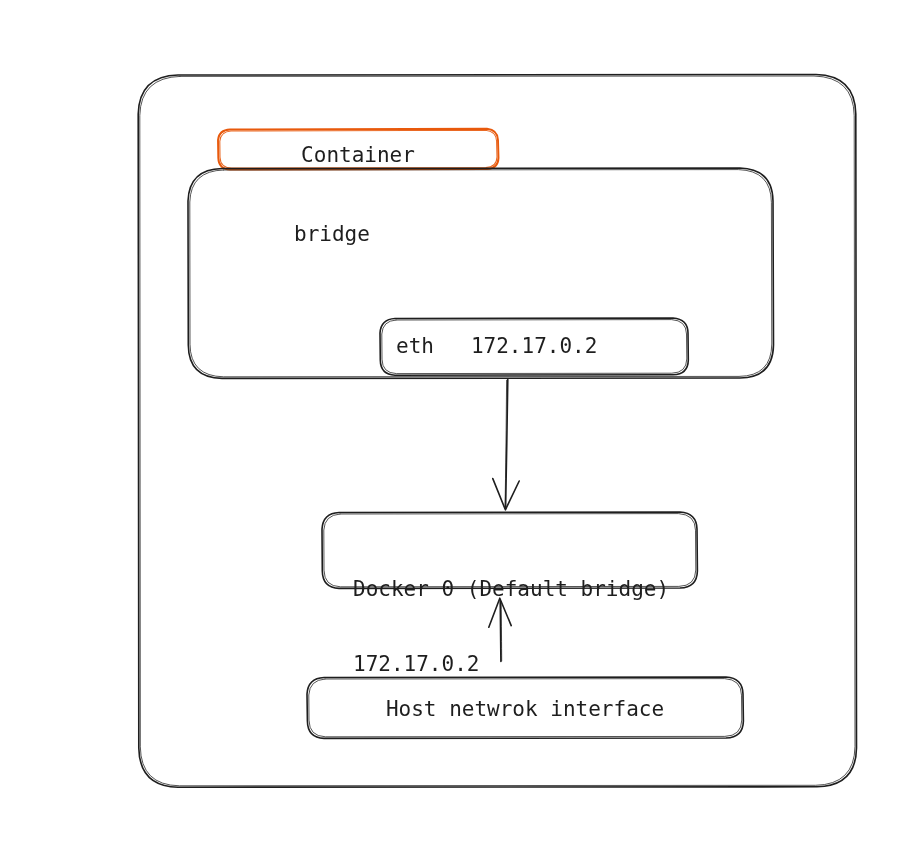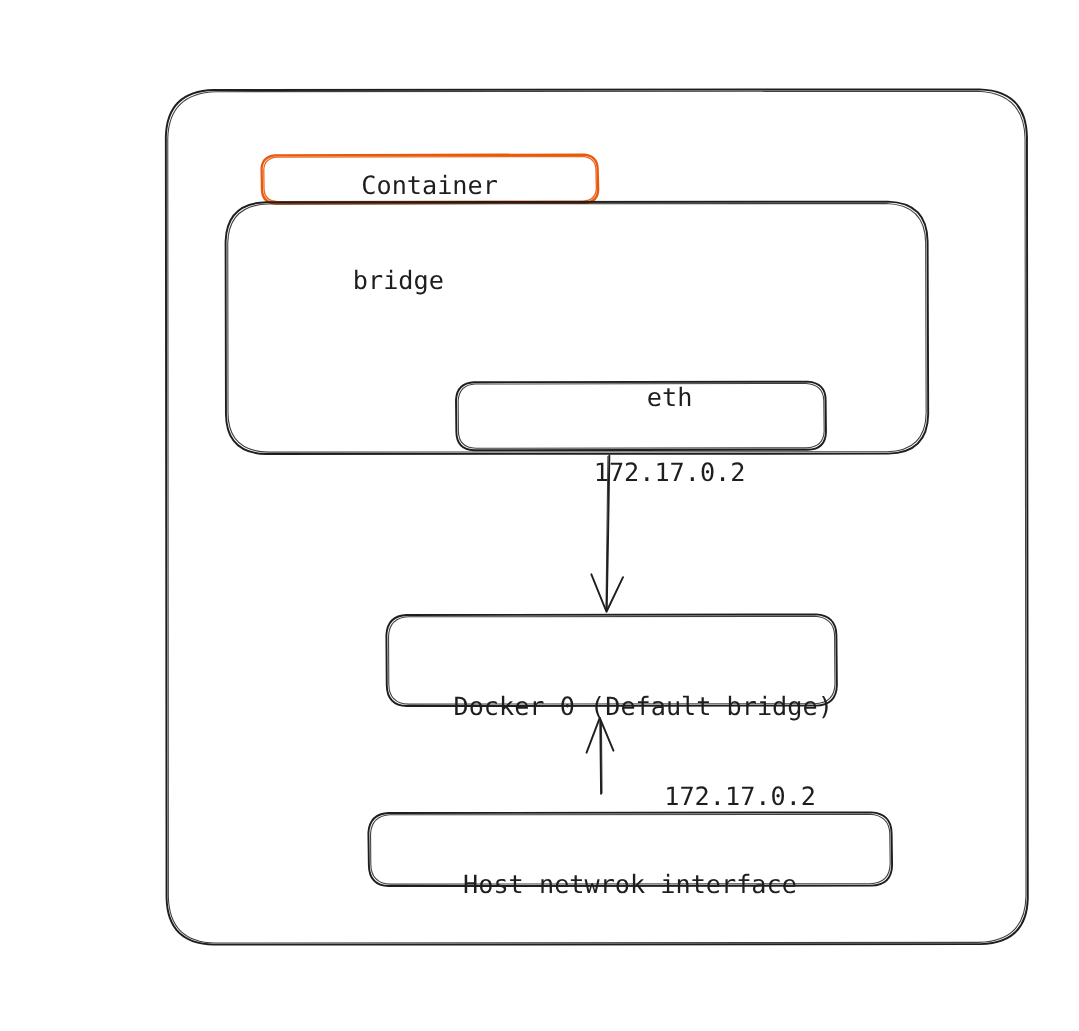--- a/index.html
+++ b/index.html
@@ -32,30 +32,30 @@
     position: absolute;
     font-size: 21px;
     line-height: 26px;
     white-space: pre;
     color: var(--stroke);
   }
   .flex-center { display: flex; align-items: center; justify-content: center; }
   .container-label-area { left: 218px; top: 128px; width: 280px; height: 53px; }
   .nginx-label-area     { left: 294px; top: 221px; }
   .eth-label-area {
-    left: 396px; top: 318px; width: 308px; height: 56px;
+    left: 380px; top: 318px; width: 308px; height: 56px;
     display: flex; align-items: center; justify-content: flex-start;
-    padding-left: 16px; gap: 37px; flex-direction: column;
+    padding-left: 16px; gap: 37px;
   }
   .docker-text-area {
-    left: 369px; top: 527px; width: 325px;
-    text-align: right; line-height: 25px;
+    left: 353px; top: 527px; width: 325px;
+    line-height: 25px;
   }
   .docker-text-area .line2 { margin-right: 14px; }
-  .host-label-area { left: 307px; top: 679px; width: 436px; height: 59px; margin-top: 28px; }
+  .host-label-area { left: 307px; top: 679px; width: 436px; height: 59px; }
 </style>
 </head>
 <body>
 
 <div class="canvas">
 
   <svg class="layer" viewBox="0 0 899 859">
 
     <g>
       <path class="sk" d="M 178 75 L 816 74.5 Q 855 75.5 855.8 114 L 856.5 748 Q 856 786 817 786.8 L 178 787.2 Q 139.5 786.5 138.8 748 L 138.2 114 Q 139.2 76 178 75"></path>

